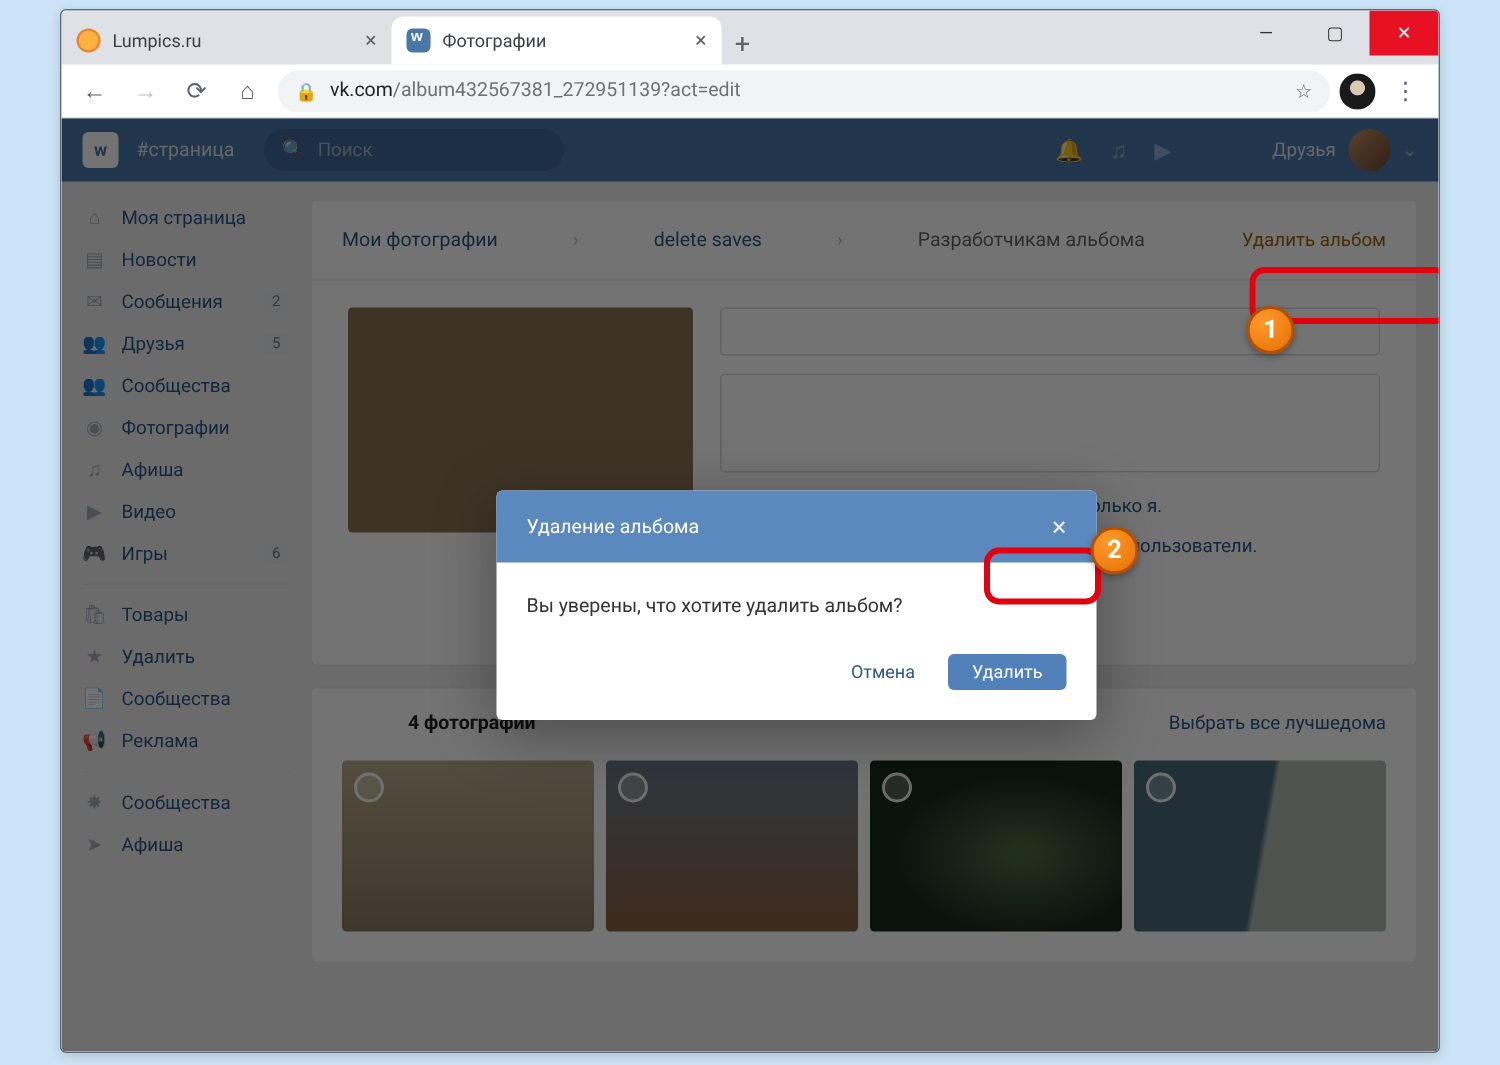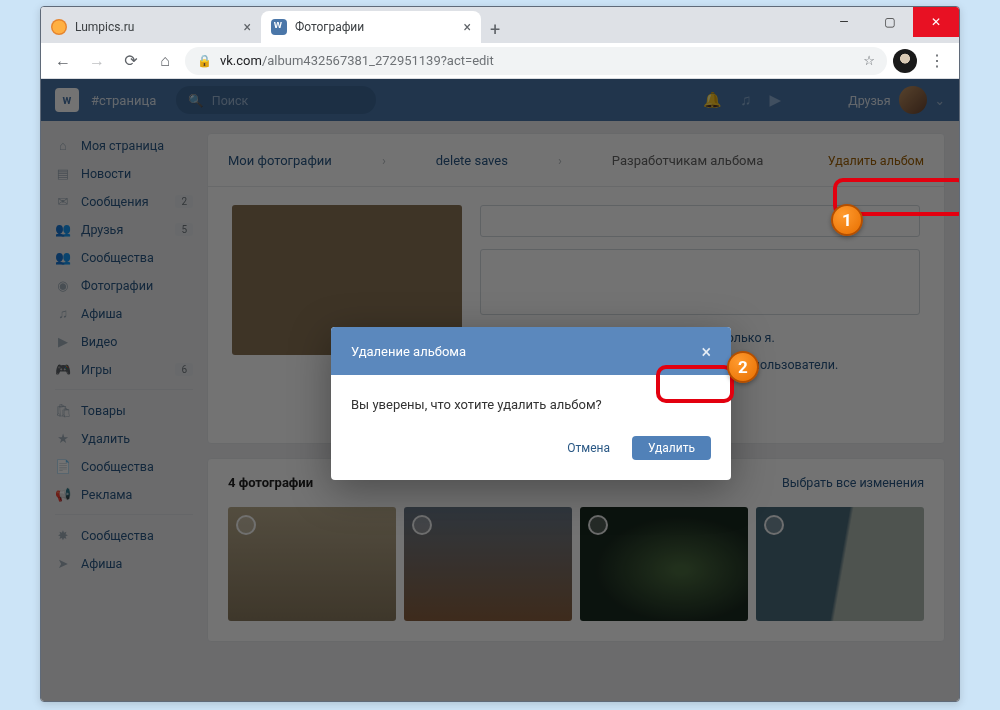--- a/index.html
+++ b/index.html
@@ -62,21 +62,21 @@
 .thumb-col { display:flex; gap:18px; }
 .album-thumb { width:230px; height:150px; background:#8a7355; border-radius:3px; }
 .fields { flex:1; }
 .field-row { height:32px; border:1px solid #d3d9de; border-radius:3px; margin-bottom:12px; }
 .privacy { font-size:12.5px; color:#656565; line-height:1.7; margin-top:6px; }
 .privacy .lnk { color:#2a5885; }
 .save-btn { margin-top:14px; display:inline-block; background:#5181b8; color:#fff; font-size:12.5px; padding:7px 16px; border-radius:4px; }
 
 .panel2 { margin-top:14px; background:#fff; border:1px solid #e7e8ec; border-radius:4px; }
 .p2-head { display:flex; align-items:center; height:48px; padding:0 20px; font-size:13px; }
-.p2-head .cnt { color:#222; font-weight:bold; }
+.p2-head .cnt { color:#222; font-weight:bold;margin-left:44px; }
 .p2-head .sel-all { margin-left:auto; color:#2a5885; font-size:12.5px; }
 .thumbs { display:flex; gap:8px; padding:0 20px 20px; }
 .ph { flex:1; height:114px; border-radius:3px; position:relative; }
 .ph .ring { position:absolute; top:8px; left:8px; width:20px; height:20px; border:2px solid rgba(255,255,255,0.9); border-radius:50%; background:rgba(255,255,255,0.25); }
 .ph1 { background: linear-gradient(#b8aa8c,#8a7a5f); }
 .ph2 { background: linear-gradient(#6b7a8a,#89603f); }
 .ph3 { background: radial-gradient(ellipse at 60% 55%, #4a6a3f 5%, #1a2a20 60%); }
 .ph4 { background: linear-gradient(100deg,#4a6a7a 50%,#adb8b0 52%); }
 
 
@@ -252,21 +252,21 @@
                 </div>
                 <div class="save-btn">Сохранить изменения</div>
               </div>
             </div>
           </div>
         </div>
 
         <div class="panel2">
           <div class="p2-head">
             <span class="cnt">4 фотографии</span>
-            <span class="sel-all">Выбрать все изменения</span>
+            <span class="sel-all">Выбрать все лучшедома</span>
           </div>
           <div class="thumbs">
             <div class="ph ph1">
                 <span class="ring"></span>
               </div>
             <div class="ph ph2">
                 <span class="ring"></span>
               </div>
             <div class="ph ph3">
                 <span class="ring"></span>

